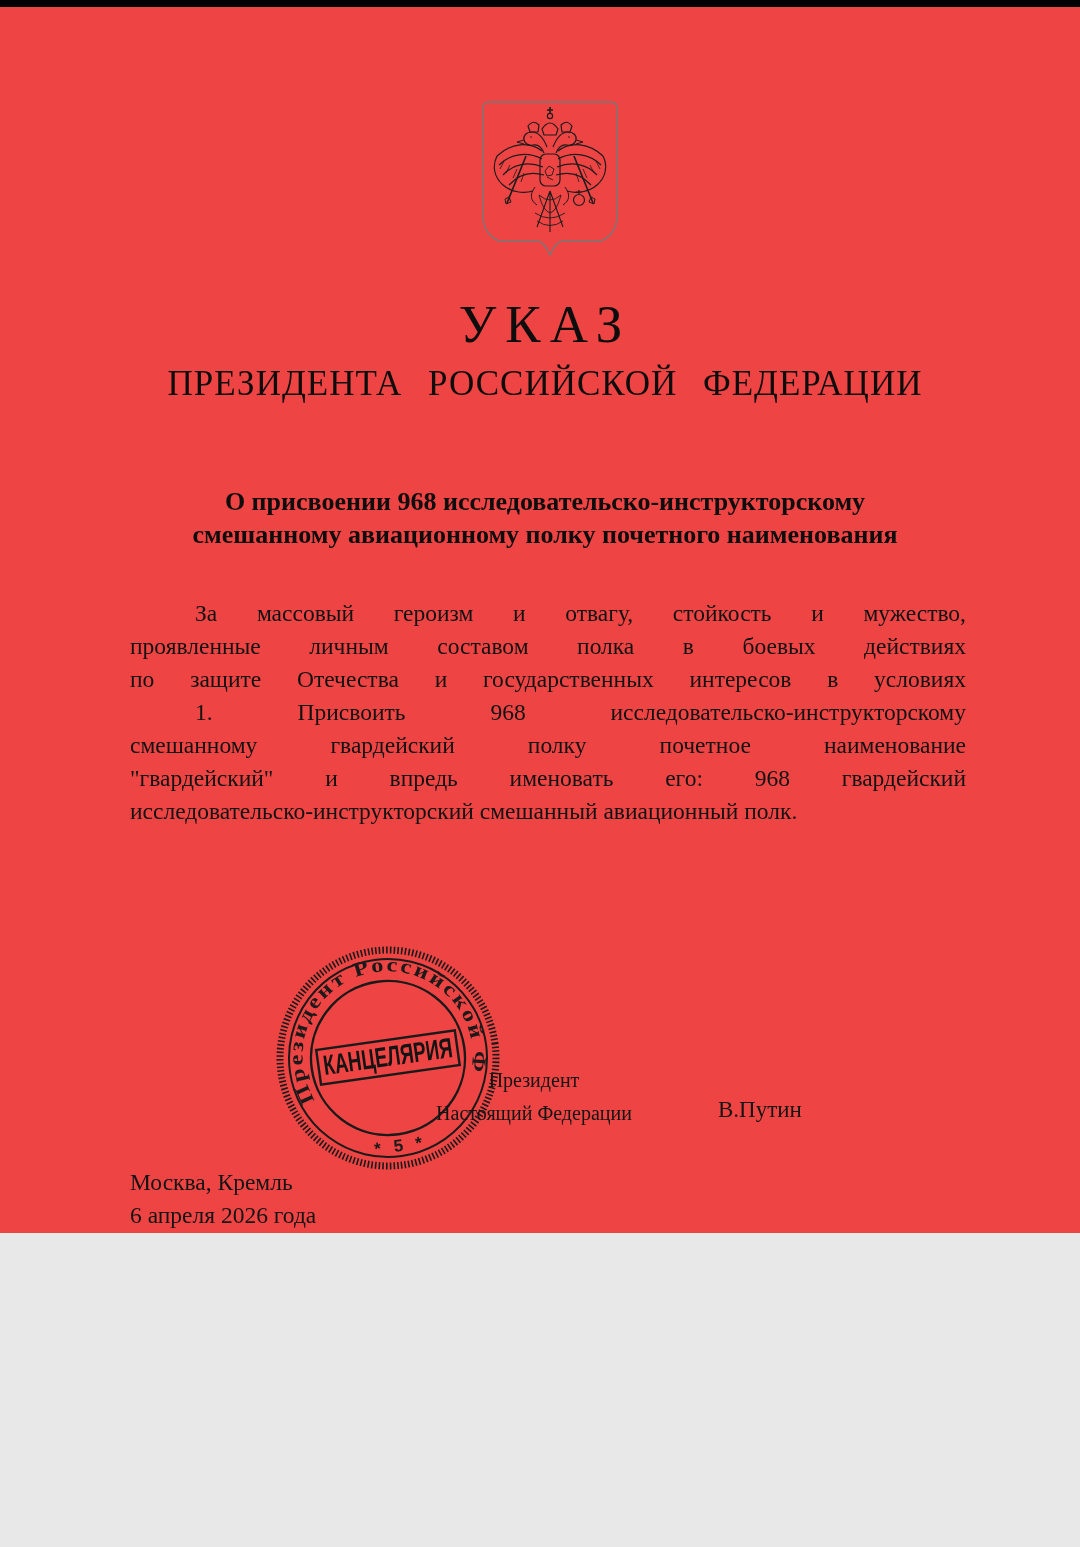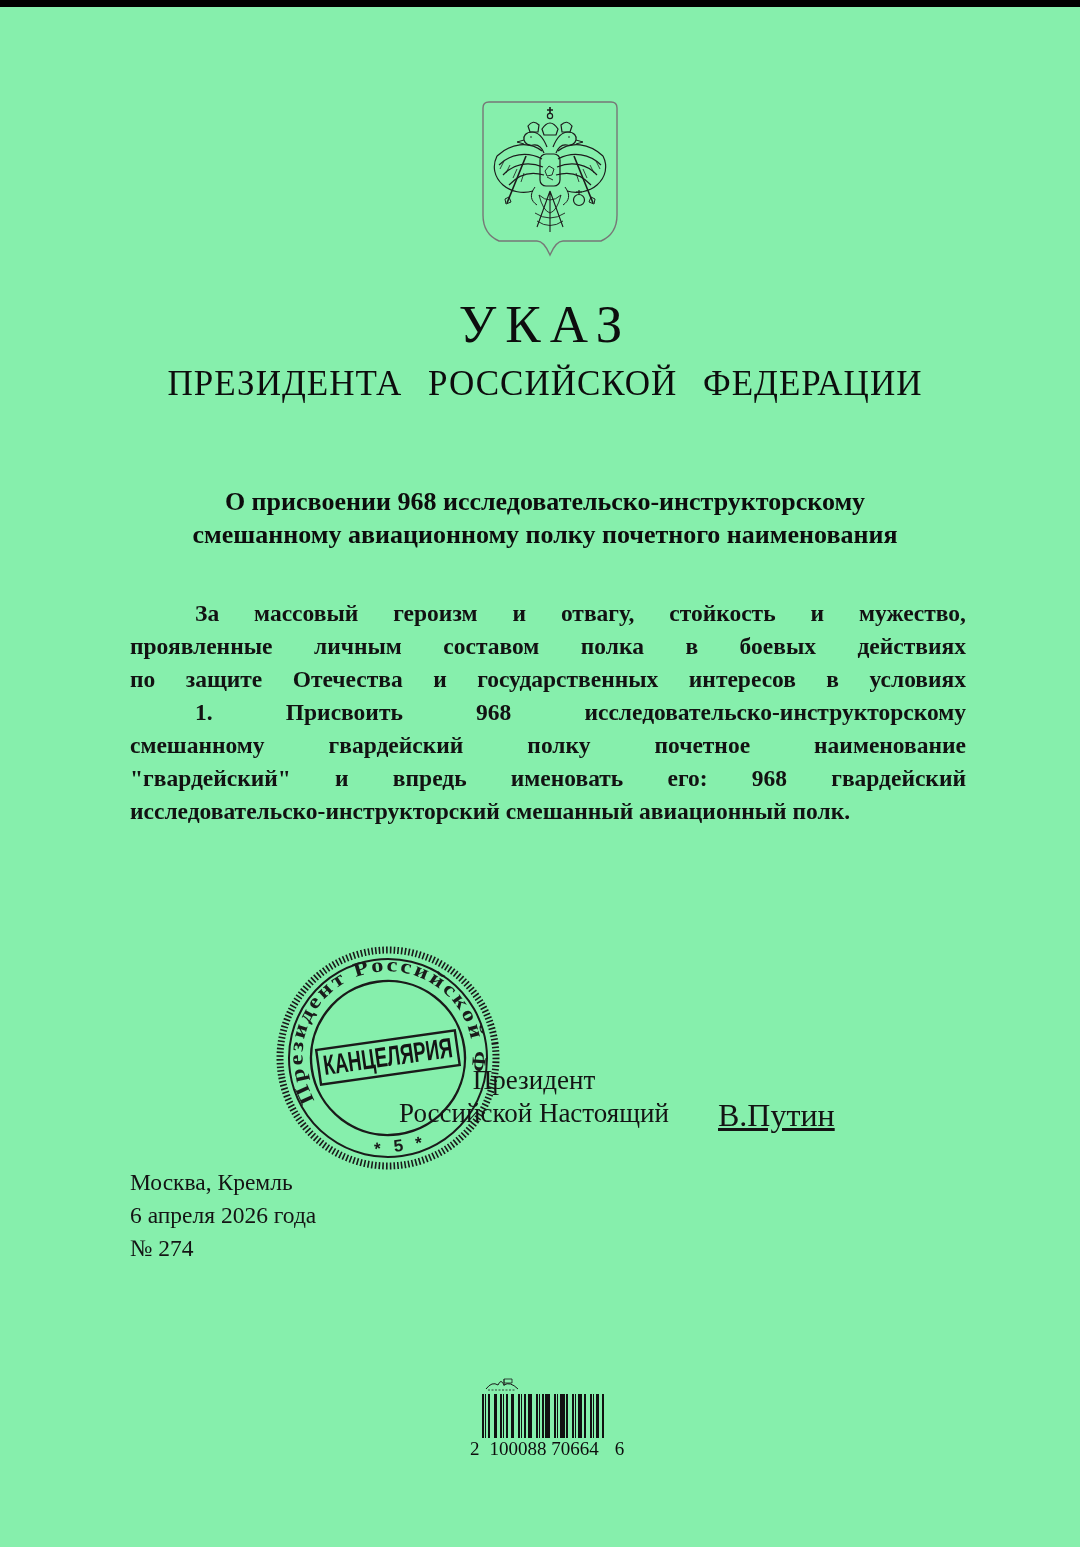--- a/index.html
+++ b/index.html
@@ -1,55 +1,55 @@
 <!DOCTYPE html>
 <html><head>
 <meta charset="utf-8">
 <style>
   * { margin:0; padding:0; box-sizing:border-box; }
   html,body { background:#e8e8e8; }
   .page {
-    position:relative; width:1080px; height:1547px;
-    background:#86efac; overflow:hidden;
+    position:relative; width:1080px; height:1233px;
+    background:#ef4444; overflow:hidden;
     font-family:"Liberation Serif", serif; color:#141414;
   }
   .topbar { position:absolute; left:0; top:0; width:1080px; height:7px; background:#000; }
 
   .emblem { position:absolute; left:479px; top:99px; width:142px; height:166px; }
 
   .doc-title {
     position:absolute; left:0; top:294px; width:1090px;
     text-align:center; font-size:53px; letter-spacing:9px; color:#0d0d0d;
   }
   .doc-header {
     position:absolute; left:0; top:364px; width:1090px;
     text-align:center; font-size:35px; letter-spacing:1px; word-spacing:16px; color:#0d0d0d;
   }
   .subject {
     position:absolute; left:0; top:485px; width:1090px;
     text-align:center; font-weight:bold; font-size:26px; line-height:33px; color:#0d0d0d;
   }
   .body-block {
     position:absolute; left:130px; top:597px; width:836px;
-    font-size:23.5px; line-height:33px; color:#121212;font-weight:bold;
+    font-size:23.5px; line-height:33px; color:#121212;
   }
   .bline { text-align:justify; text-align-last:justify; white-space:normal; }
   .bline.last { text-align-last:left; }
   .bline.indent { text-indent:65px; }
 
   .stamp {
     position:absolute; left:266px; top:936px; width:244px; height:244px;
     transform:rotate(-8deg);
   }
   .sig-title {
     position:absolute; left:393px; top:1064px; width:282px;
-    text-align:center; font-size:27px; line-height:33px;
+    text-align:center; font-size:20px; line-height:33px;
   }
   .sig-name {
-    position:absolute; left:718px; top:1097px; font-size:32px;text-decoration:underline;
+    position:absolute; left:718px; top:1097px; font-size:23px;
   }
   .footer-block {
     position:absolute; left:130px; top:1166px;
     font-size:23.5px; line-height:33px;
   }
   .barcode-wrap { position:absolute; left:470px; top:1376px; width:160px; }
   .barcode-eagle { position:absolute; left:14px; top:0; width:36px; height:16px; }
   .bars {
     position:absolute; left:12px; top:18px; width:126px; height:44px;
     background:
@@ -139,21 +139,21 @@
     </defs>
     <text font-family="Liberation Serif, serif" font-weight="bold" font-size="20" fill="#1a1a1a" letter-spacing="2">
       <textPath href="#ringPath" startOffset="0" textLength="452" lengthAdjust="spacingAndGlyphs">Президент Российской Федерации</textPath>
     </text>
     <text x="122" y="130" text-anchor="middle" font-family="Liberation Sans, sans-serif" font-weight="bold" font-size="28" fill="#141414" textLength="130" lengthAdjust="spacingAndGlyphs">КАНЦЕЛЯРИЯ</text>
     <text x="122" y="216" text-anchor="middle" font-family="Liberation Sans, sans-serif" font-weight="bold" font-size="17" fill="#1a1a1a" letter-spacing="4">* 5 *</text>
   </svg>
 
   <div class="sig-title">
     <div>Президент</div>
-    <div>Российской Настоящий</div>
+    <div>Настоящий Федерации</div>
   </div>
   <div class="sig-name">В.Путин</div>
 
   <div class="footer-block">
     <div>Москва, Кремль</div>
     <div>6 апреля 2026 года</div>
     <div>№ 274</div>
   </div>
 
   <div class="barcode-wrap">

